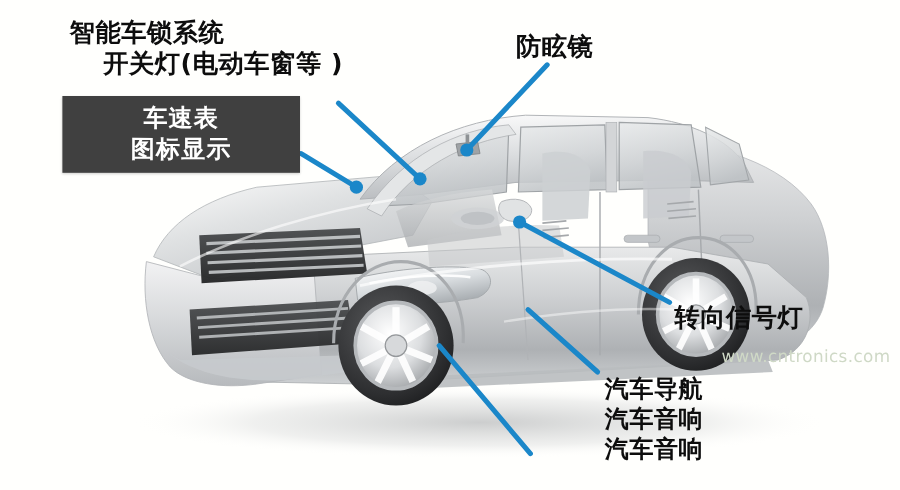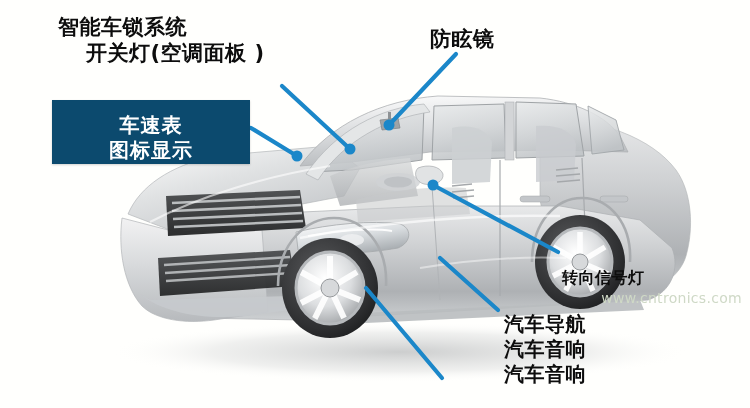--- a/index.html
+++ b/index.html
@@ -27,30 +27,30 @@
     white-space:nowrap;
     letter-spacing:0.5px;
   }
   .label .ln{display:block;}
 
   #label-smart-lock{left:58px;top:14px;font-size:21px;}
   #label-smart-lock .ln2{margin-left:28px;}
 
   #label-antiglare{left:430px;top:4px;font-size:21px;margin-top:22px;}
 
-  #label-turn-signal{left:562px;top:252px;font-size:16px;margin-top:16px;}
+  #label-turn-signal{left:562px;top:252px;font-size:21px;}
 
   #label-infotainment{left:504px;top:312px;font-size:20px;}
 
   
   #callout-speedometer{
-    position:absolute;left:52px;top:100px;width:198px;height:64px;
-    background:#0c4a6e;
+    position:absolute;left:52px;top:80px;width:198px;height:64px;
+    background:#404040;
     display:flex;flex-direction:column;
-    align-items:center;justify-content:flex-end;
+    align-items:center;justify-content:center;
     box-shadow:0 1px 2px rgba(0,0,0,.18);
   }
   #callout-speedometer .ln{
     color:#ffffff;font-weight:bold;font-size:20px;line-height:1.28;
     letter-spacing:1px;text-align:center;
   }
 
   
   #watermark{
     position:absolute;right:8px;bottom:6px;
@@ -267,21 +267,21 @@
       <circle cx="297" cy="156" r="5.5"></circle>
       <circle cx="389" cy="125" r="5.5"></circle>
       <circle cx="433" cy="185" r="5.5"></circle>
     </g>
   </svg>
 
   <div class="layer" id="label-layer">
 
     <div class="label" id="label-smart-lock">
       <span class="ln ln1">智能车锁系统</span>
-      <span class="ln ln2">开关灯(空调面板 )</span>
+      <span class="ln ln2">开关灯(电动车窗等 )</span>
     </div>
 
     <div class="label" id="label-antiglare">
       <span class="ln">防眩镜</span>
     </div>
 
     <div class="label" id="label-turn-signal">
       <span class="ln">转向信号灯</span>
     </div>
 

